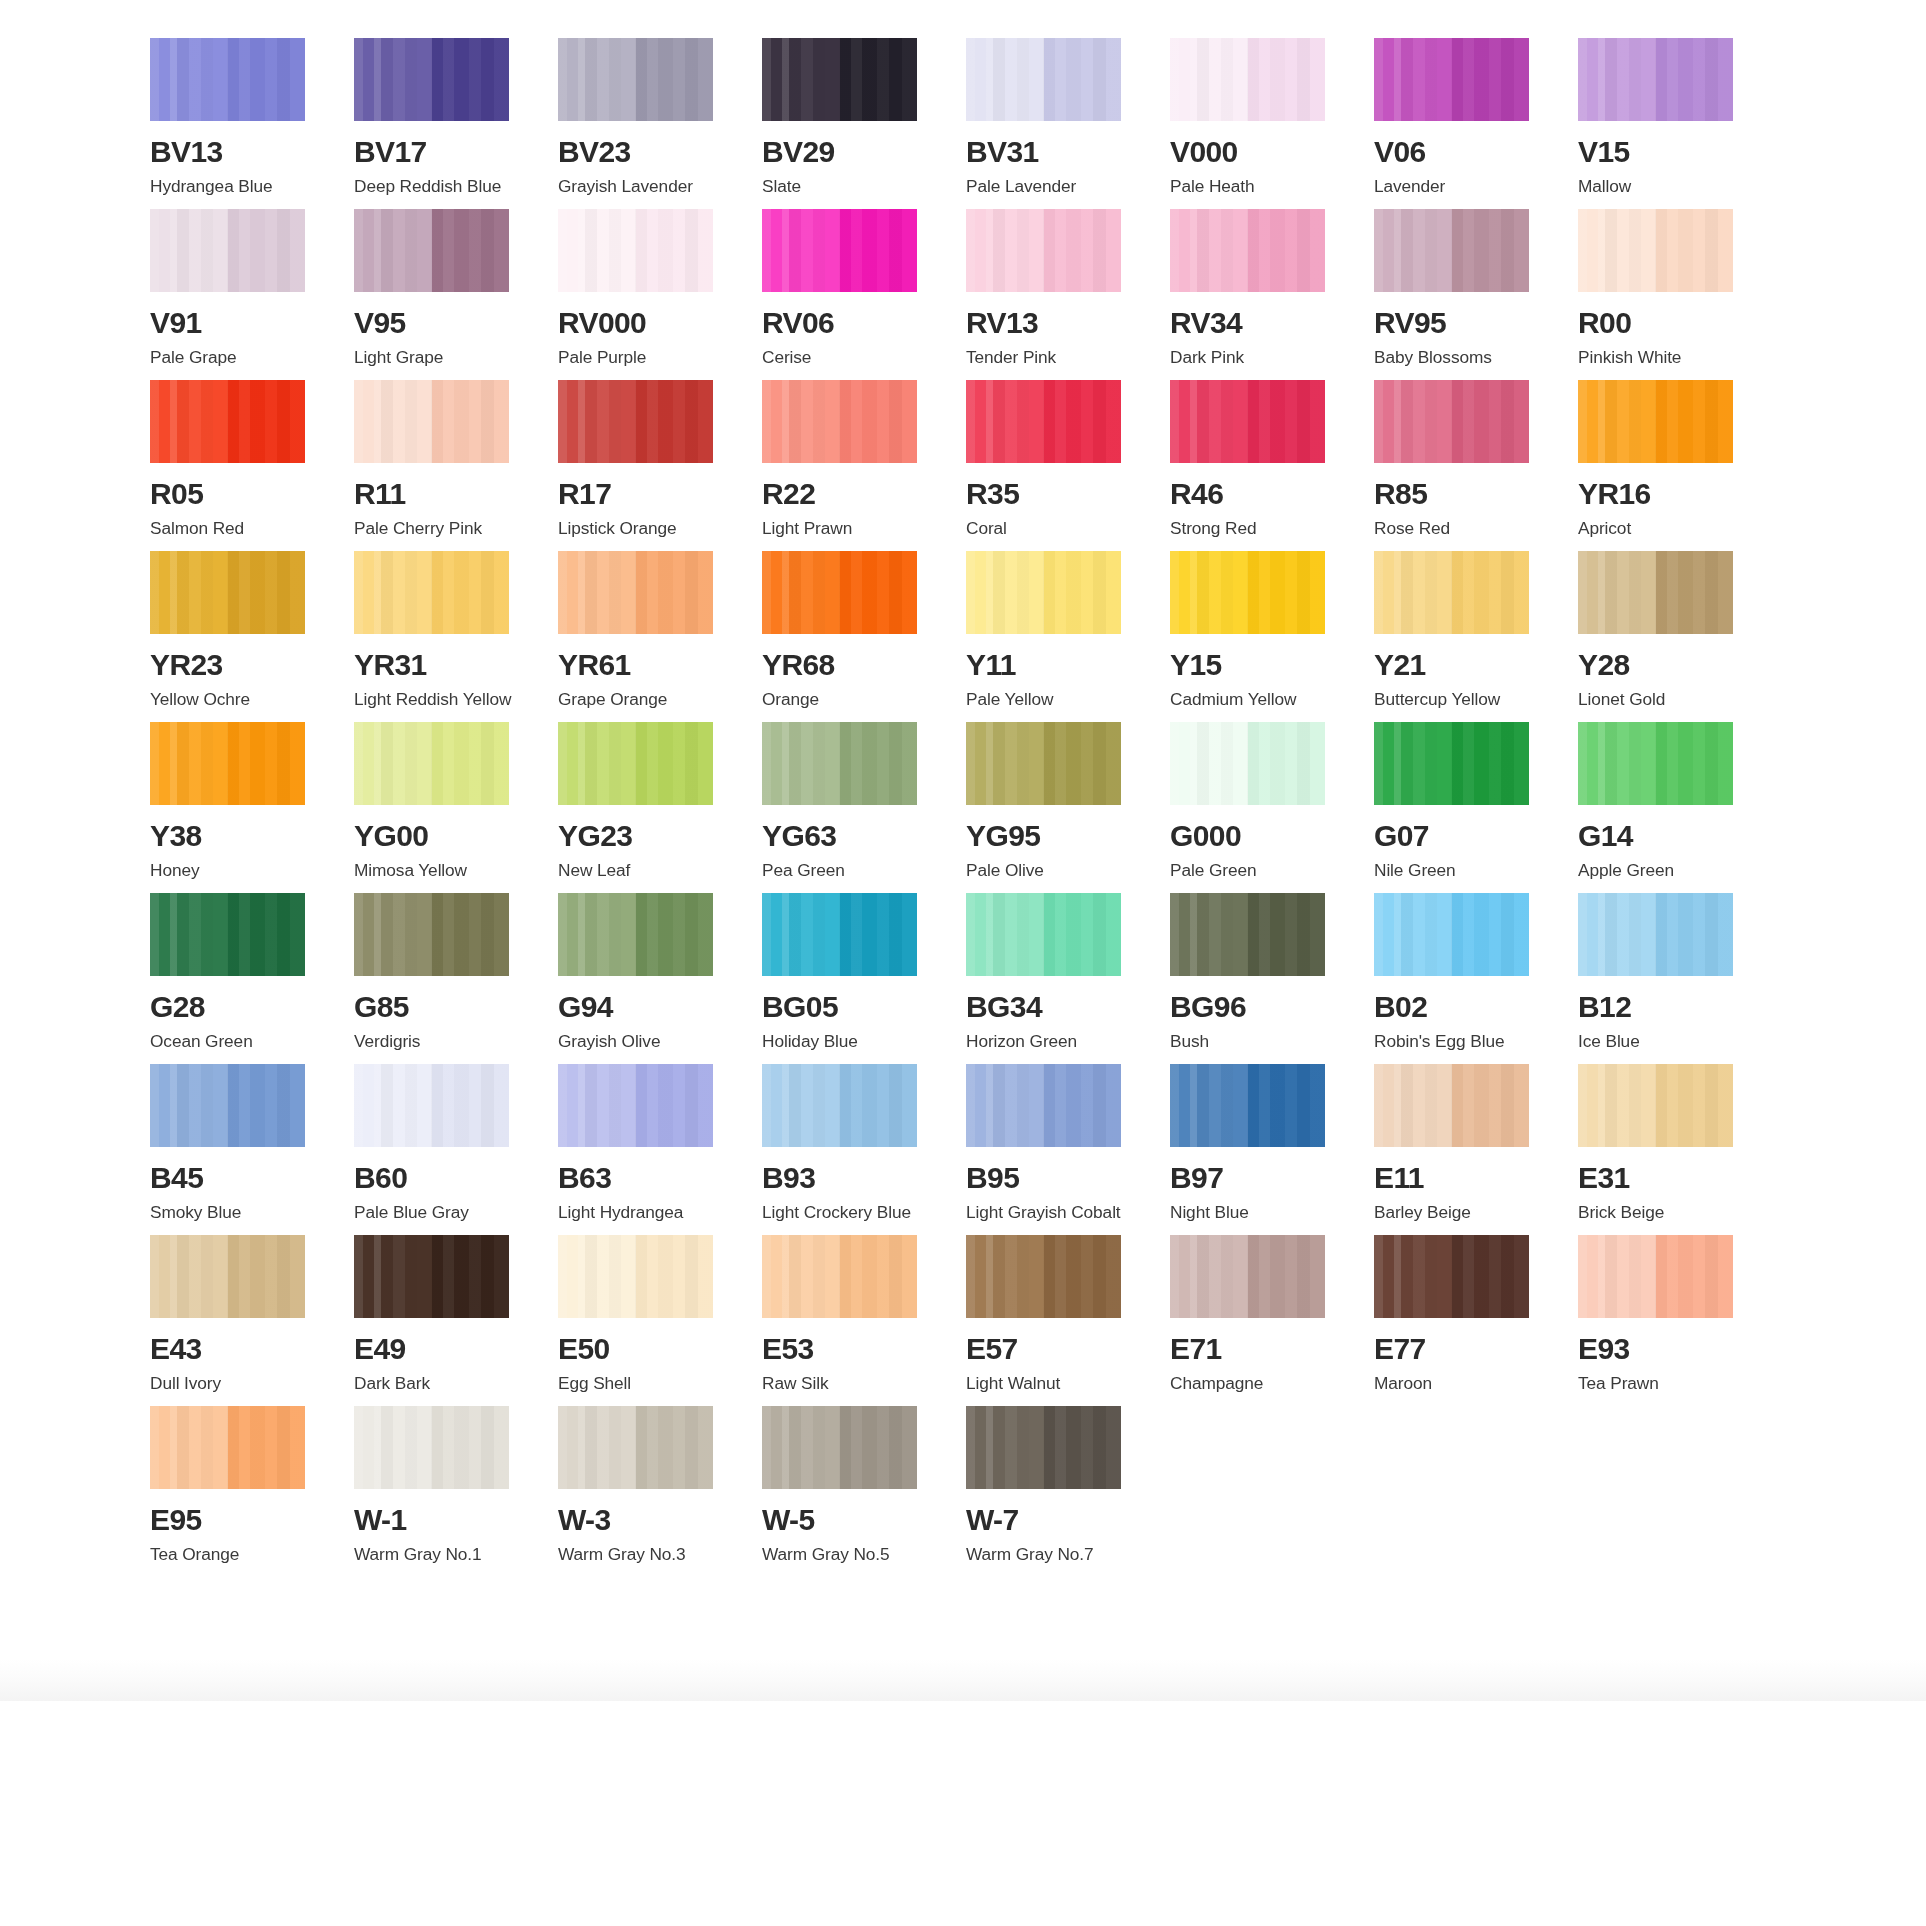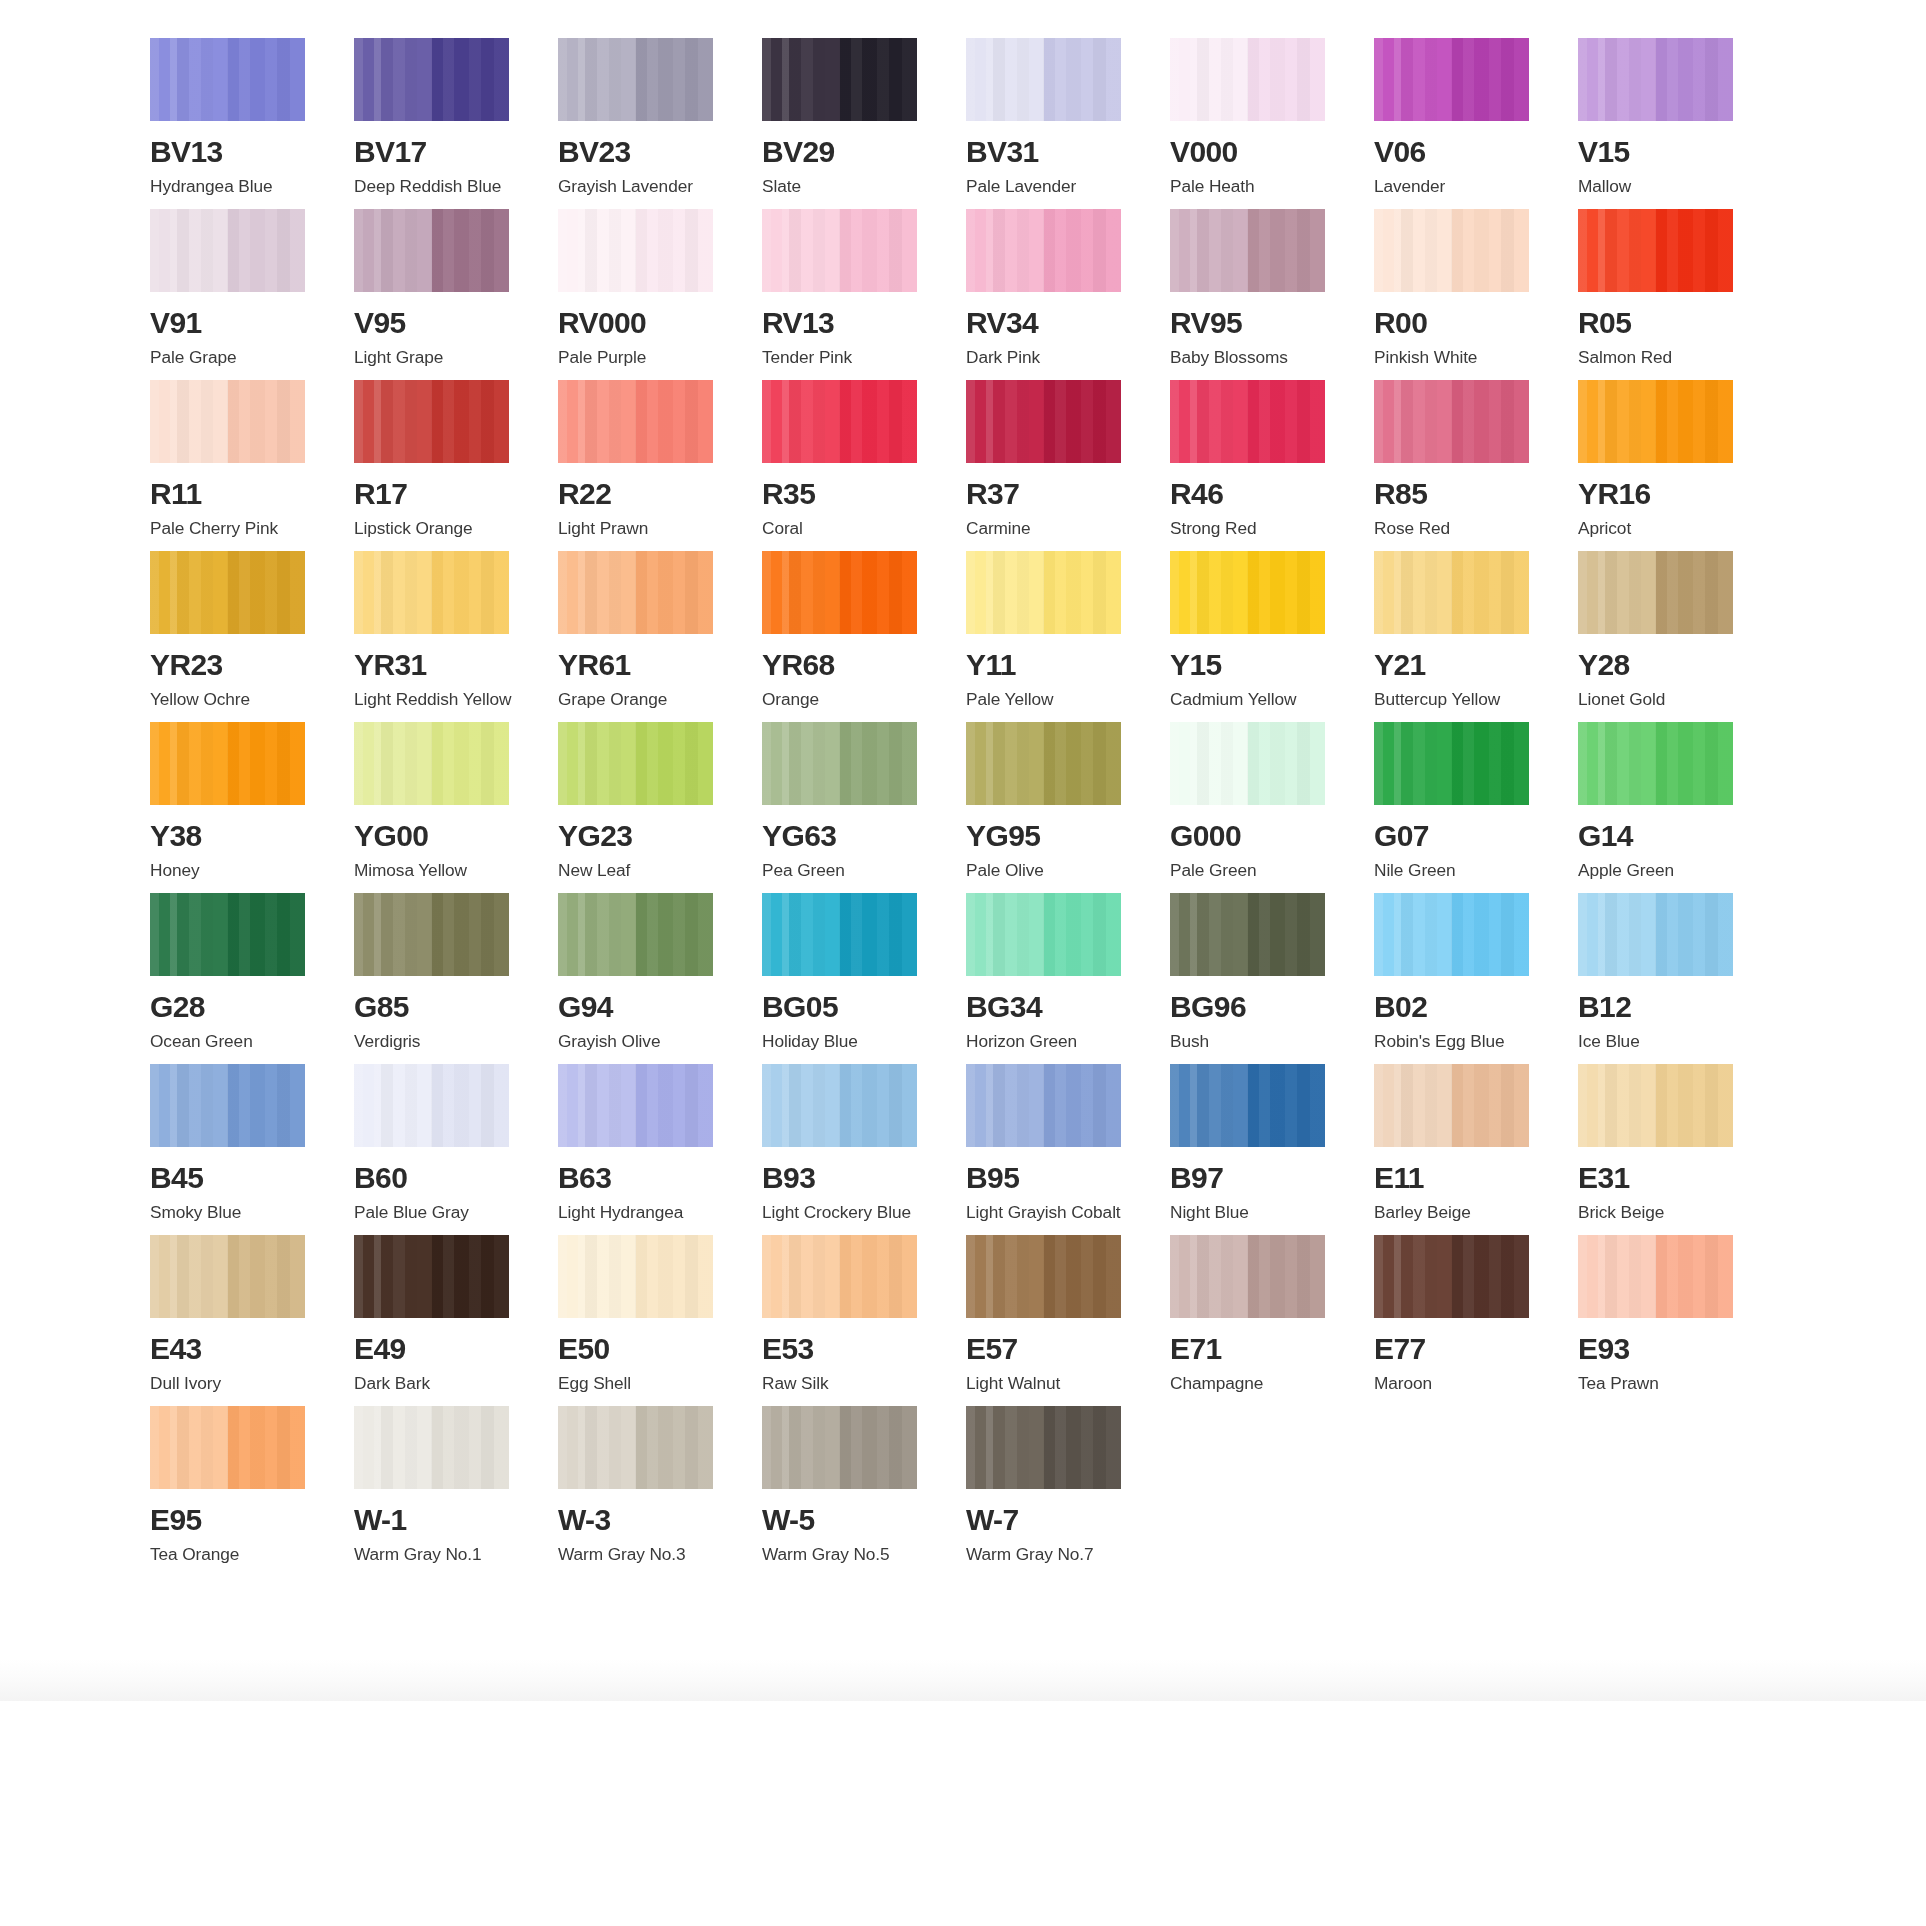--- a/index.html
+++ b/index.html
@@ -238,20 +238,31 @@
             <div class="half-r" style="background: rgb(251, 233, 241);"></div>
           </div>
           <div class="streaks"></div>
         </div>
         <div class="swatch-code">RV000</div>
         <div class="swatch-name">Pale Purple</div>
       </div>
       <div class="swatch-cell">
         <div class="swatch-chip">
           <div class="halves">
+            <div class="half-l" style="background: rgb(249, 63, 196);"></div>
+            <div class="half-r" style="background: rgb(242, 23, 180);"></div>
+          </div>
+          <div class="streaks"></div>
+        </div>
+        <div class="swatch-code">RV06</div>
+        <div class="swatch-name">Cerise</div>
+      </div>
+      <div class="swatch-cell">
+        <div class="swatch-chip">
+          <div class="halves">
             <div class="half-l" style="background: rgb(251, 210, 224);"></div>
             <div class="half-r" style="background: rgb(248, 188, 210);"></div>
           </div>
           <div class="streaks"></div>
         </div>
         <div class="swatch-code">RV13</div>
         <div class="swatch-name">Tender Pink</div>
       </div>
       <div class="swatch-cell">
         <div class="swatch-chip">
@@ -333,31 +344,20 @@
       <div class="swatch-cell">
         <div class="swatch-chip">
           <div class="halves">
             <div class="half-l" style="background: rgb(240, 67, 92);"></div>
             <div class="half-r" style="background: rgb(234, 43, 73);"></div>
           </div>
           <div class="streaks"></div>
         </div>
         <div class="swatch-code">R35</div>
         <div class="swatch-name">Coral</div>
-      </div>
-      <div class="swatch-cell">
-        <div class="swatch-chip">
-          <div class="halves">
-            <div class="half-l" style="background: rgb(196, 39, 75);"></div>
-            <div class="half-r" style="background: rgb(177, 26, 63);"></div>
-          </div>
-          <div class="streaks"></div>
-        </div>
-        <div class="swatch-code">R37</div>
-        <div class="swatch-name">Carmine</div>
       </div>
       <div class="swatch-cell">
         <div class="swatch-chip">
           <div class="halves">
             <div class="half-l" style="background: rgb(234, 62, 99);"></div>
             <div class="half-r" style="background: rgb(226, 42, 84);"></div>
           </div>
           <div class="streaks"></div>
         </div>
         <div class="swatch-code">R46</div>

